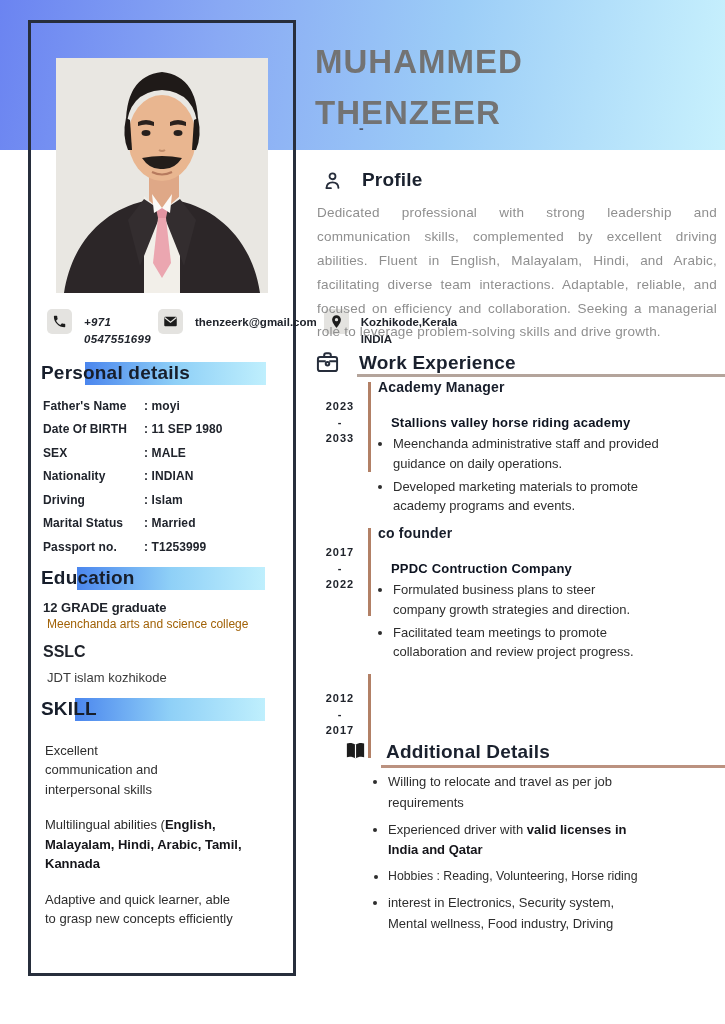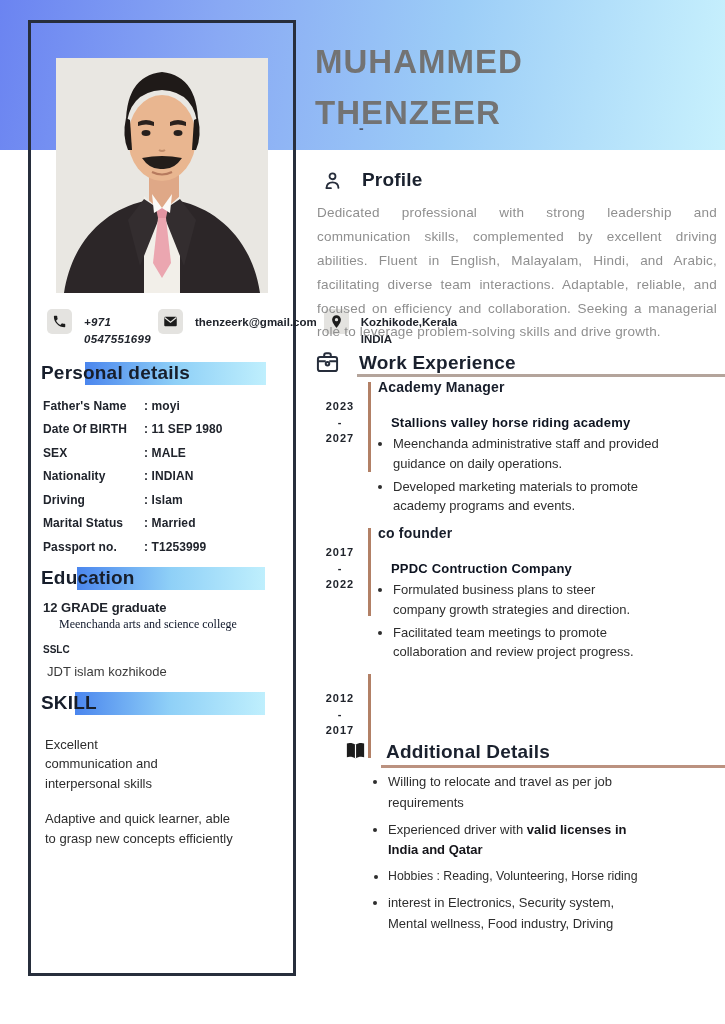--- a/index.html
+++ b/index.html
@@ -25,22 +25,22 @@
     color:#171e2b;z-index:0;width:fit-content;letter-spacing:.2px;}
   .side-h .hl{position:absolute;top:0px;height:23px;z-index:-1;
     background:linear-gradient(to right,#4b86ee,#8fd0f7,#bfeffd);}
   .hl-1{left:44px;width:181px;}
   .hl-2{left:36px;width:188px;}
   .hl-3{left:34px;width:190px;}
   .pd{margin:15px 0 0 12px;display:grid;grid-template-columns:101px auto;
     row-gap:9.5px;font-size:12px;font-weight:700;color:#20242c;letter-spacing:.1px;}
   .edu{margin:11px 0 0 12px;}
   .edu-t1{font-size:13px;font-weight:800;}
-  .edu-s1{font-size:12px;font-weight:400;color:#0f172a;margin:2px 0 0 16px;font-family:Liberation Serif, serif;}
-  .edu-t2{font-size:10px;font-weight:800;margin-top:12px;}
+  .edu-s1{font-size:12px;font-weight:400;color:#a16207;margin:2px 0 0 4px;}
+  .edu-t2{font-size:16px;font-weight:800;margin-top:12px;}
   .edu-s2{font-size:13px;font-weight:400;color:#3a3a3a;margin:9px 0 0 4px;}
   .skills{margin:21px 0 0 14px;font-size:13px;color:#2d2d2d;line-height:1.5;}
   .sk{white-space:pre-line;margin-bottom:16px;}
   .sk b{font-weight:800;color:#15151a;}
   
   .name{position:absolute;left:315px;top:36px;font-size:33px;font-weight:700;
     color:#737373;letter-spacing:1px;line-height:1.55;}
   .name-dash{position:absolute;left:359px;top:120px;color:#51596b;font-weight:700;font-size:14px;}
   .sec-h{position:absolute;display:flex;align-items:center;gap:19px;}
   .sec-h .t{font-size:19px;font-weight:800;color:#1a212e;letter-spacing:.2px;}
@@ -173,20 +173,23 @@
   </div>
 
   <div class="side-h">
     <span class="hl hl-3"></span>
     <span>SKILL</span>
   </div>
   <div class="skills">
     <div class="sk">Excellent
 communication and
 interpersonal skills</div>
+    <div class="sk"><span>Multilingual abilities (</span><b>English,
+Malayalam, Hindi, Arabic, Tamil,
+Kannada</b></div>
     <div class="sk">Adaptive and quick learner, able
 to grasp new concepts efficiently</div>
 
   </div>
 </div>
 
 <div class="sec-h" id="profile-h">
   <span>
     <svg width="21" height="21" viewBox="0 0 24 24" fill="none" stroke="#262d3b" stroke-width="2.1" stroke-linecap="round">
       <circle cx="12" cy="7.2" r="3.4"></circle>
@@ -211,21 +214,21 @@
 </div>
 <div class="underline" id="work-line"></div>
 
 <div class="xp">
 
   <div class="xp-e">
     <div class="vline" id="v1"></div>
     <div class="yrs">
       <div>2023</div>
       <div>-</div>
-      <div>2027</div>
+      <div>2033</div>
     </div>
     <div class="xb">
       <div class="xt">Academy Manager</div>
       <div class="xc ind">Stallions valley horse riding academy</div>
       <ul class="xbl">
         <li>Meenchanda administrative staff and provided
 guidance on daily operations.</li>
         <li>Developed marketing materials to promote
 academy programs and events.</li>
       </ul>

